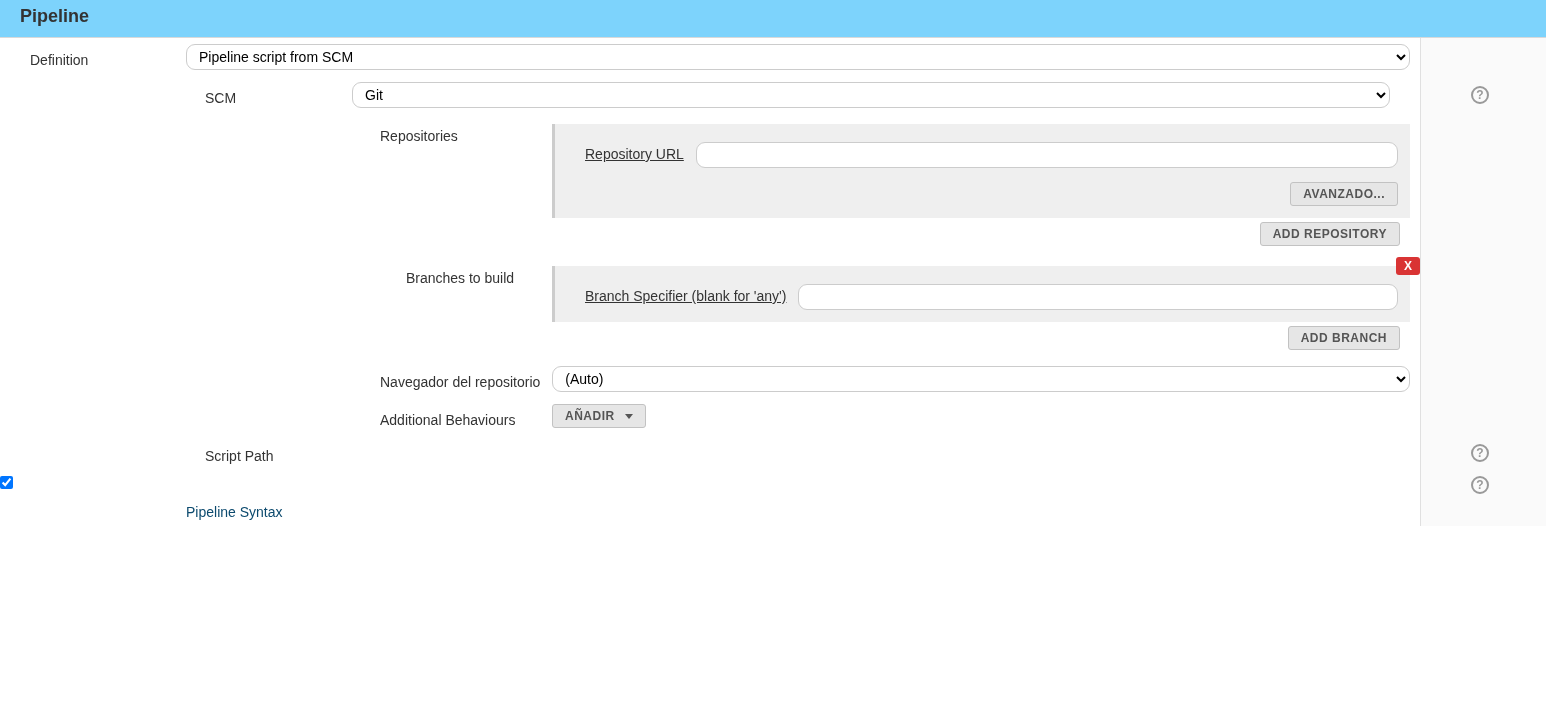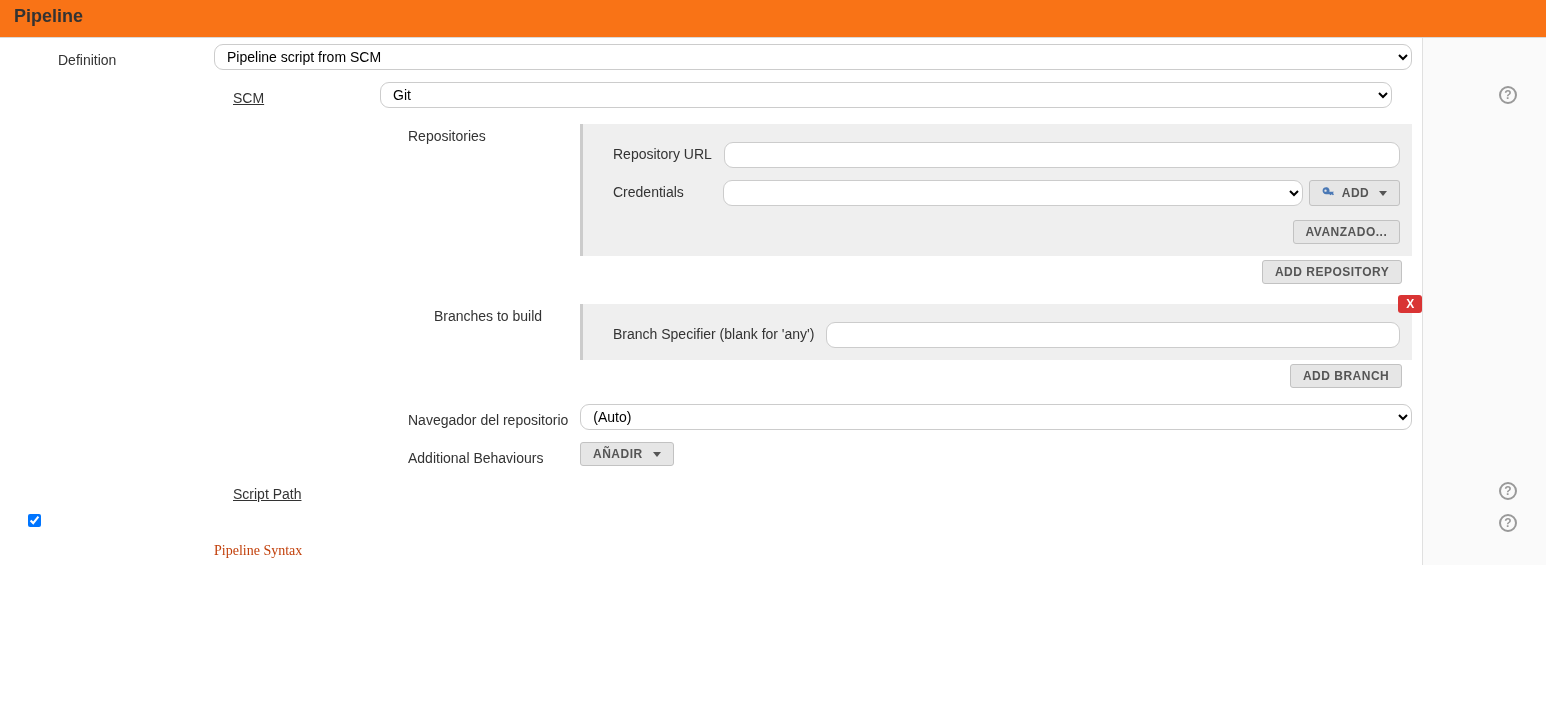--- a/index.html
+++ b/index.html
@@ -7,55 +7,55 @@
       font-family: Arial, Helvetica, sans-serif;
       font-size: 14px;
       color: #333;
       background: #fff;
       width: 1546px;
     }
     .section-header {
       font-size: 18px;
       font-weight: bold;
       color: #333;
-      padding: 6px 14px 10px;
+      padding: 6px 20px 10px;
       border-bottom: 1px solid #d9d9d9;
-      background: #f97316;
-    }
-    .main-container { display: flex; margin-left: 28px; }
+      background: #7dd3fc;
+    }
+    .main-container { display: flex; }
     .left-col { width: 1420px; }
     .right-col {
       width: 126px;
       border-left: 1px solid #e0e0e0;
       background: #fafafa;
     }
     .form-row { display: flex; padding: 6px 0; }
     .label-cell { padding: 8px 12px 0 30px; min-width: 186px; }
-    .label-cell.l2 { min-width: 352px; padding-left: 205px; text-decoration: underline; }
+    .label-cell.l2 { min-width: 352px; padding-left: 205px; }
     .label-cell.l3 { min-width: 552px; padding-left: 380px; }
     .field-cell { flex: 1; padding-right: 10px; }
     .select-full, .input-full {
       width: 100%;
       height: 26px;
       padding: 2px 8px;
       border: 1px solid #ccc;
       border-radius: 9px;
       background: #fff;
       font-size: 14px;
     }
     select.select-full { appearance: menulist; }
     .repo-block, .branch-block {
       margin-left: 552px;
       margin-right: 10px;
       border-left: 3px solid #ccc;
       background: #efefef;
       padding: 12px 0 6px;
       position: relative;
     }
-    .sub-row { display: flex; padding: 6px 0; }
+    .sub-row { display: flex; padding: 6px 0; text-decoration: underline; }
     .sub-label { padding: 4px 12px 0 30px; min-width: 140px; }
     .sub-field { flex: 1; padding-right: 12px; }
     .branch-block .sub-label { min-width: 240px; }
     .cred-wrap { display: flex; gap: 6px; }
     .cred-wrap select { flex: 1; }
     .btn {
       display: inline-flex;
       align-items: center;
       gap: 6px;
       background: #e6e6e6;
@@ -117,24 +117,23 @@
       display: flex;
       justify-content: center;
     }
     .outer-btn-row {
       display: flex;
       justify-content: flex-end;
       padding: 4px 20px 10px 0;
       margin-left: 552px;
     }
     .link {
-      color: #c2410c;
+      color: #0c4a6e;
       text-decoration: none;
       cursor: pointer;
-      font-family: Liberation Serif, serif;
     }
     .checkbox-row { padding-top: 6px; }
     .pos-rel { position: relative; }
   </style>
 </head>
 <body>
 
 <div class="section-header">
   <span>Pipeline</span>
 </div>
@@ -165,37 +164,20 @@
 
     <div class="form-row" style="padding-bottom: 0;">
       <div class="label-cell l3">Repositories</div>
     </div>
 
     <div class="repo-block" style="margin-top: -20px;">
       <div class="sub-row">
         <div class="sub-label">Repository URL</div>
         <div class="sub-field">
           <input type="text" class="input-full" value="" style="">
-        </div>
-      </div>
-      <div class="sub-row">
-        <div class="sub-label">Credentials</div>
-        <div class="sub-field cred-wrap">
-          <select class="select-full">
-            <option></option>
-          </select>
-          <button class="btn">
-            <span class="key-icon">
-              <svg viewBox="0 0 24 24" width="14" height="14">
-                  <path fill="#4a78b5" d="M12.65 10A6 6 0 1 0 7 14h5.65l2 2 2-2 2 2 2-2-2-2 2-2H12.65zM6 10a2 2 0 1 1 0-4 2 2 0 0 1 0 4z"></path>
-                </svg>
-            </span>
-            <span>ADD</span>
-            <span class="caret-down"></span>
-          </button>
         </div>
       </div>
       <div class="btn-row-right">
         <button class="btn">
           <span>AVANZADO...</span>
         </button>
       </div>
     </div>
 
     <div class="outer-btn-row">

